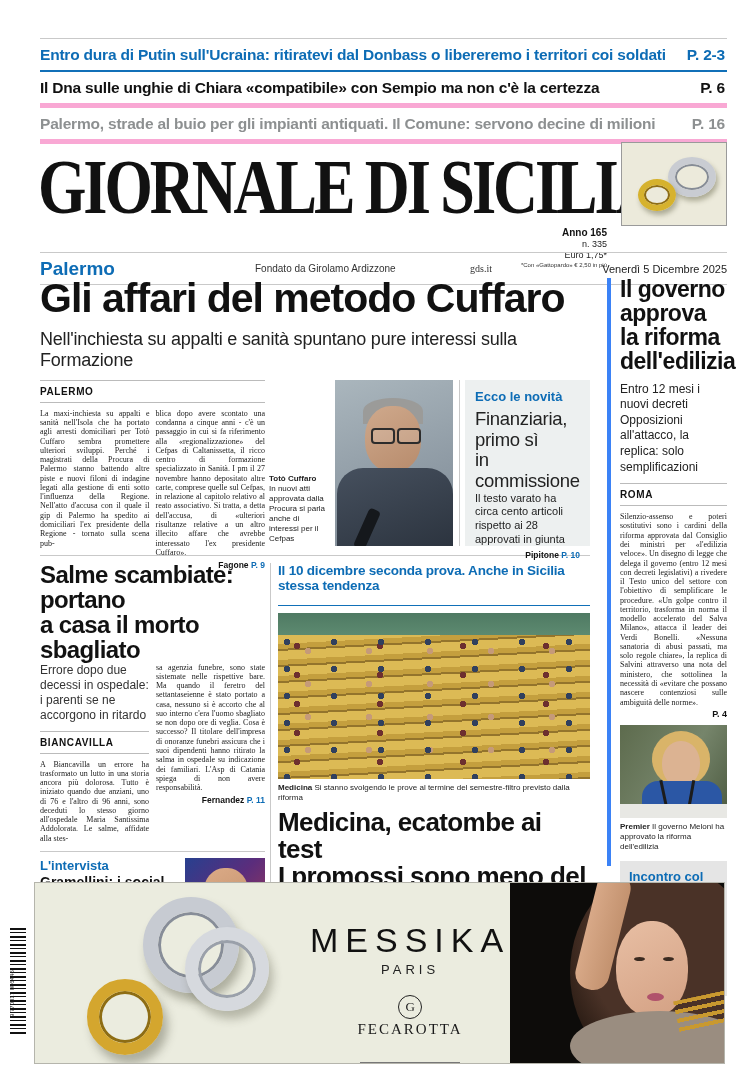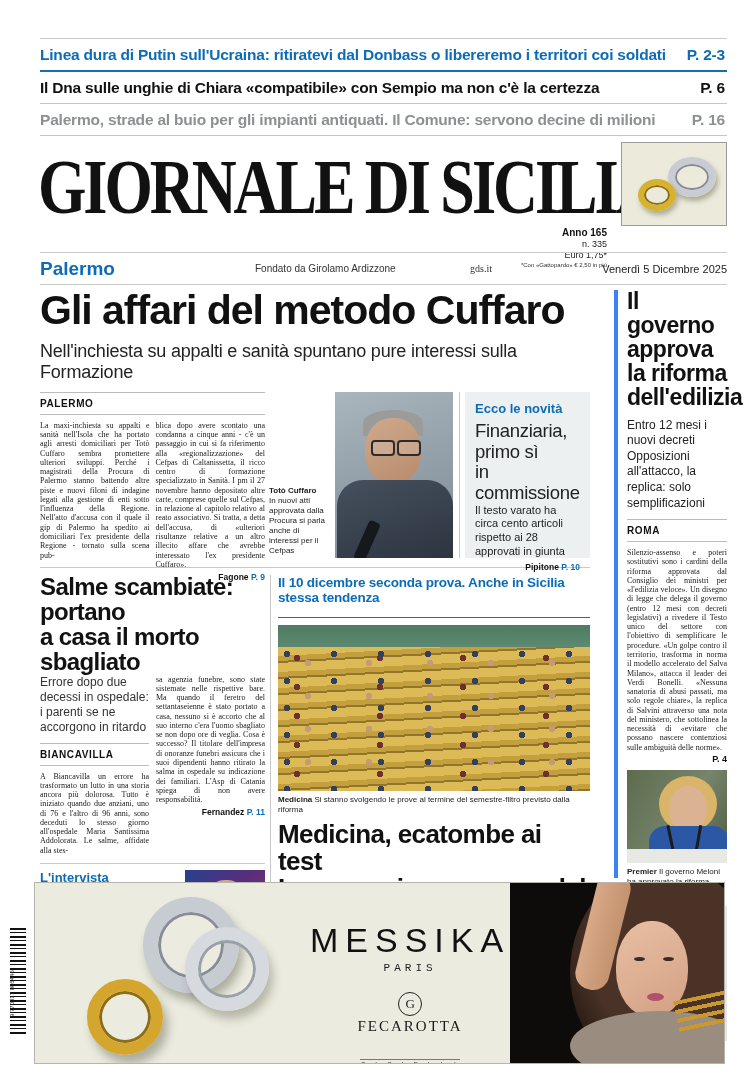--- a/index.html
+++ b/index.html
@@ -5,21 +5,21 @@
 <style>
   html,body{margin:0;padding:0;background:#e8e8e8;}
   .page{position:relative;width:755px;height:1080px;margin:0 auto;background:#fff;
         font-family:"Liberation Sans",sans-serif;color:#111;overflow:hidden;}
   .blue{color:#0d6cb5;}
   .gray{color:#8d9091;}
 
   
   .topstrip{position:absolute;left:40px;right:28px;top:38px;}
   .toprow{display:flex;justify-content:space-between;align-items:center;
-          padding:7px 2px 6px 0;border-bottom:1px solid #f9a8d4;
+          padding:7px 2px 6px 0;border-bottom:5px solid #f9a8d4;
           font-weight:bold;font-size:15.5px;letter-spacing:-0.2px;}
   .toprow:first-child{border-top:1px solid #c9c9c9;}
   .toprow.r1{border-bottom:2px solid #1170b8;}
   .toprow .pg{font-weight:bold;margin-left:12px;white-space:nowrap;}
 
   
   .masthead{position:absolute;left:38px;right:28px;top:142px;height:108px;display:flex;}
   .mastleft{flex:1;min-width:0;}
   .logo{font-family:"Liberation Serif",serif;font-weight:900;font-size:61px;
         letter-spacing:-3px;line-height:1;transform:scale(1.02,1.28);
@@ -35,21 +35,21 @@
   
   .dateline{position:absolute;left:40px;right:28px;top:252px;height:31px;
             border-top:1px solid #c9c9c9;border-bottom:1px solid #c9c9c9;
             display:flex;align-items:center;}
   .dl-city{font-size:19px;font-weight:bold;width:215px;}
   .dl-founder{font-size:10px;color:#333;width:215px;}
   .dl-site{font-size:10px;color:#333;flex:1;font-family:Liberation Serif, serif;}
   .dl-date{font-size:11px;color:#222;text-align:right;}
 
   
-  .main{position:absolute;left:40px;right:28px;top:290px;height:588px;display:flex;gap:7px;}
+  .main{position:absolute;left:40px;right:28px;top:278px;height:588px;display:flex;}
   .leftmain{width:550px;flex:0 0 auto;}
   .rightcol{flex:1;border-left:4px solid #3b82f6;margin-left:17px;padding-left:9px;min-width:0;}
 
   .lead-h1{font-size:41px;font-weight:bold;letter-spacing:-1px;line-height:1.02;}
   .lead-sub{font-size:18px;color:#222;margin-top:9px;margin-bottom:9px;letter-spacing:-0.2px;}
 
   .kicker{font-size:10px;font-weight:bold;letter-spacing:0.6px;
           border-top:1px solid #bbb;border-bottom:1px solid #bbb;
           padding:5px 0 5px 0;margin-bottom:6px;}
   .serifbody{font-family:"Liberation Serif",serif;font-size:8px;line-height:1.16;
@@ -125,21 +125,21 @@
   .ad-rings{width:275px;position:relative;flex:0 0 auto;}
   .ring{position:absolute;border-radius:50%;}
   .ring.s1{width:66px;height:66px;border:15px solid #c7cbd2;top:14px;left:108px;
            box-shadow:inset 0 0 0 3px #878d98,4px 8px 10px rgba(60,60,40,.35);}
   .ring.s2{width:58px;height:58px;border:13px solid #d6d9de;top:44px;left:150px;
            box-shadow:inset 0 0 0 3px #9aa0aa,4px 8px 10px rgba(60,60,40,.3);}
   .ring.g1{width:52px;height:52px;border:12px solid #d4a62e;top:96px;left:52px;
            box-shadow:inset 0 0 0 3px #8e6d14,5px 9px 10px rgba(60,60,40,.35);}
   .ad-brand{flex:1;text-align:center;padding-top:38px;}
   .ad-brand .bm{font-size:34px;letter-spacing:7px;color:#111;font-weight:500;}
-  .ad-brand .bp{font-size:11px;letter-spacing:4px;margin-top:2px;color:#222;font-family:Liberation Mono, monospace;}
+  .ad-brand .bp{font-size:13px;letter-spacing:4px;margin-top:2px;color:#222;}
   .feclogo{width:22px;height:22px;border:1.5px solid #222;border-radius:50%;margin:18px auto 2px;
            font-family:"Liberation Serif",serif;font-size:13px;line-height:22px;color:#222;}
   .fec{font-family:"Liberation Serif",serif;font-size:15px;letter-spacing:2px;color:#1a1a1a;}
   .fecsub{font-size:6.5px;letter-spacing:4px;color:#444;border-top:1px solid #777;
           display:inline-block;padding-top:1px;margin-top:1px;}
   .ad-model{width:230px;flex:0 0 auto;position:relative;background:#0d0c0a;overflow:hidden;}
   .mm-hair{position:absolute;right:-20px;top:-18px;width:190px;height:215px;border-radius:50%;
            background:radial-gradient(circle at 60% 40%,#4a3227 0 55%,#2a1c14 75%,transparent 76%);}
   .mm-face{position:absolute;right:52px;top:38px;width:72px;height:96px;border-radius:48%;
            background:linear-gradient(150deg,#e8bfa4,#d3a083);}
@@ -194,21 +194,21 @@
          box-shadow:inset 0 0 0 2px #8e6d14,2px 4px 5px rgba(80,80,50,.4);}
   .preline{white-space:pre-line;}
 </style>
 </head>
 <body>
 
 <div class="page">
 
   <div class="topstrip">
     <div class="toprow r1">
-      <span class="blue">Linea dura di Putin sull'Ucraina: ritiratevi dal Donbass o libereremo i territori coi soldati</span>
+      <span class="blue">Entro dura di Putin sull'Ucraina: ritiratevi dal Donbass o libereremo i territori coi soldati</span>
       <span class="pg blue">P. 2-3</span>
     </div>
     <div class="toprow">
       <span>Il Dna sulle unghie di Chiara «compatibile» con Sempio ma non c'è la certezza</span>
       <span class="pg">P.  6</span>
     </div>
     <div class="toprow">
       <span class="gray">Palermo, strade al buio per gli impianti antiquati. Il Comune: servono decine di milioni</span>
       <span class="pg gray">P. 16</span>
     </div>

